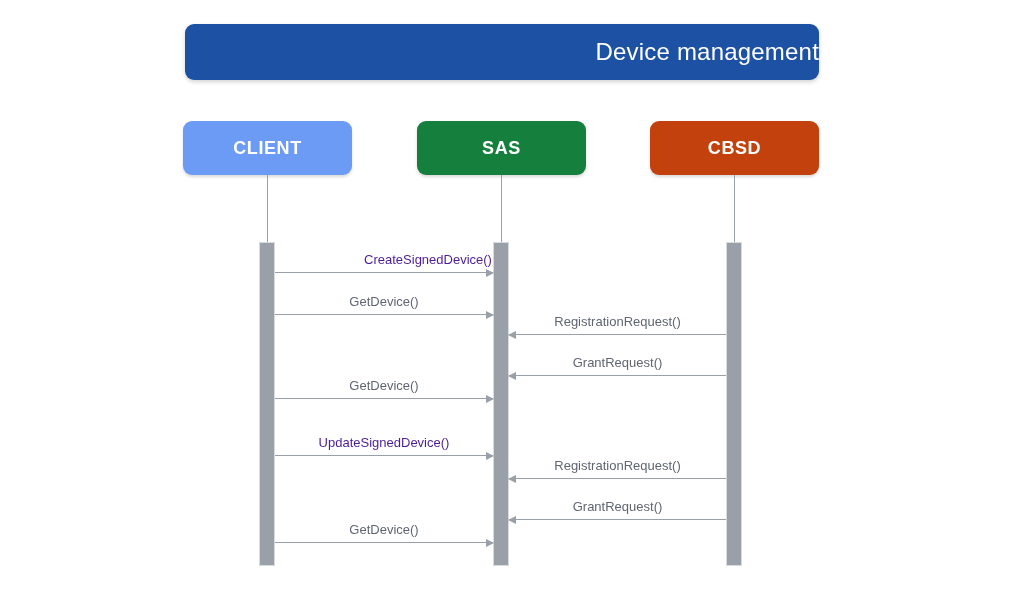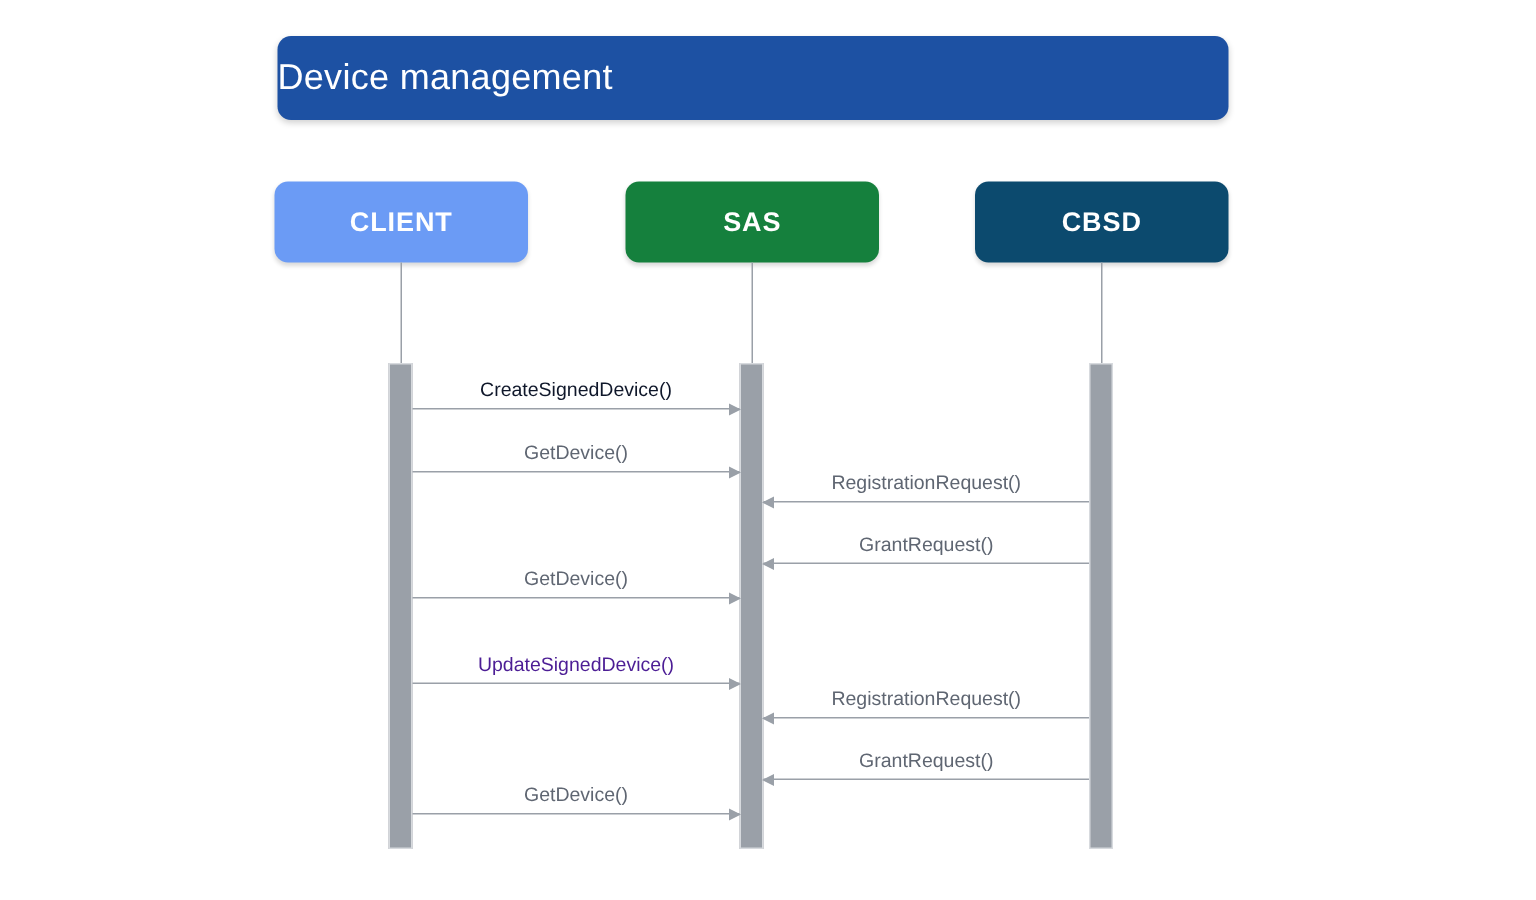--- a/index.html
+++ b/index.html
@@ -27,21 +27,21 @@
     position: absolute;
     left: 185px;
     top: 24px;
     width: 634px;
     height: 56px;
     border-radius: 9px;
     background: #1d51a3;
     box-shadow: 0 2px 4px rgba(0,0,0,0.18);
     display: flex;
     align-items: center;
-    justify-content: flex-start;
+    justify-content: flex-end;
   }
   .title-text {
     color: #ffffff;
     font-size: 24px;
     font-weight: 400;
     letter-spacing: 0.2px;
     white-space: nowrap;
   }
 
   
@@ -125,36 +125,36 @@
     <span class="title-text">Device management</span>
   </div>
 
   <div id="participants-layer">
       <div class="participant" style="left: 183px; background: rgb(107, 155, 245);">
         <span class="participant-label">CLIENT</span>
       </div>
       <div class="participant" style="left: 417px; background: #15803d;">
         <span class="participant-label">SAS</span>
       </div>
-      <div class="participant" style="left: 650px; background: #0c4a6e;">
+      <div class="participant" style="left: 650px; background: #c2410c;">
         <span class="participant-label">CBSD</span>
       </div>
     </div>
   <div id="lifelines-layer">
       <div class="lifeline" style="left: 267px; background: rgb(154, 160, 168);"></div>
       <div class="activation" style="left: 259px; background: rgb(154, 160, 168);"></div>
       <div class="lifeline" style="left: 501px; background: rgb(154, 160, 168);"></div>
       <div class="activation" style="left: 493px; background: rgb(154, 160, 168);"></div>
       <div class="lifeline" style="left: 734px; background: rgb(154, 160, 168);"></div>
       <div class="activation" style="left: 726px; background: rgb(154, 160, 168);"></div>
     </div>
   <div id="messages-layer">
       <div class="message to-right" style="left: 275px; width: 218px; top: 272px; background: rgb(154, 160, 168);">
         <div class="arrowhead"></div>
-        <div class="message-label" style="color: #0f172a;">CreateSignedDevice()</div>
+        <div class="message-label" style="color: #4c1d95; padding-left: 44px;">CreateSignedDevice()</div>
       </div>
       <div class="message to-right" style="left: 275px; width: 218px; top: 314px; background: rgb(154, 160, 168);">
         <div class="arrowhead"></div>
         <div class="message-label" style="color: rgb(95, 102, 114);">GetDevice()</div>
       </div>
       <div class="message to-left" style="left: 509px; width: 217px; top: 334px; background: rgb(154, 160, 168);">
         <div class="arrowhead"></div>
         <div class="message-label" style="color: rgb(95, 102, 114);">RegistrationRequest()</div>
       </div>
       <div class="message to-left" style="left: 509px; width: 217px; top: 375px; background: rgb(154, 160, 168);">

